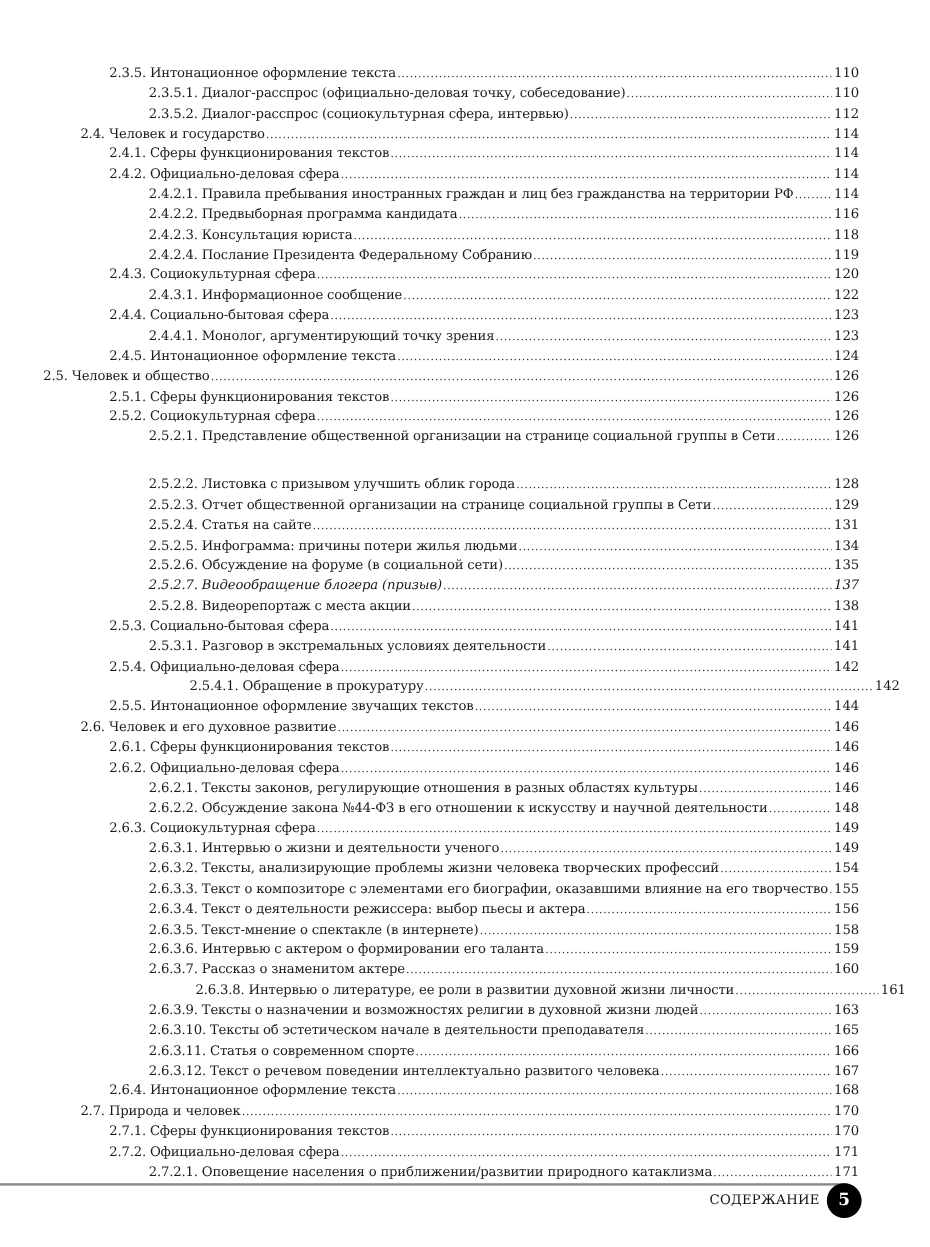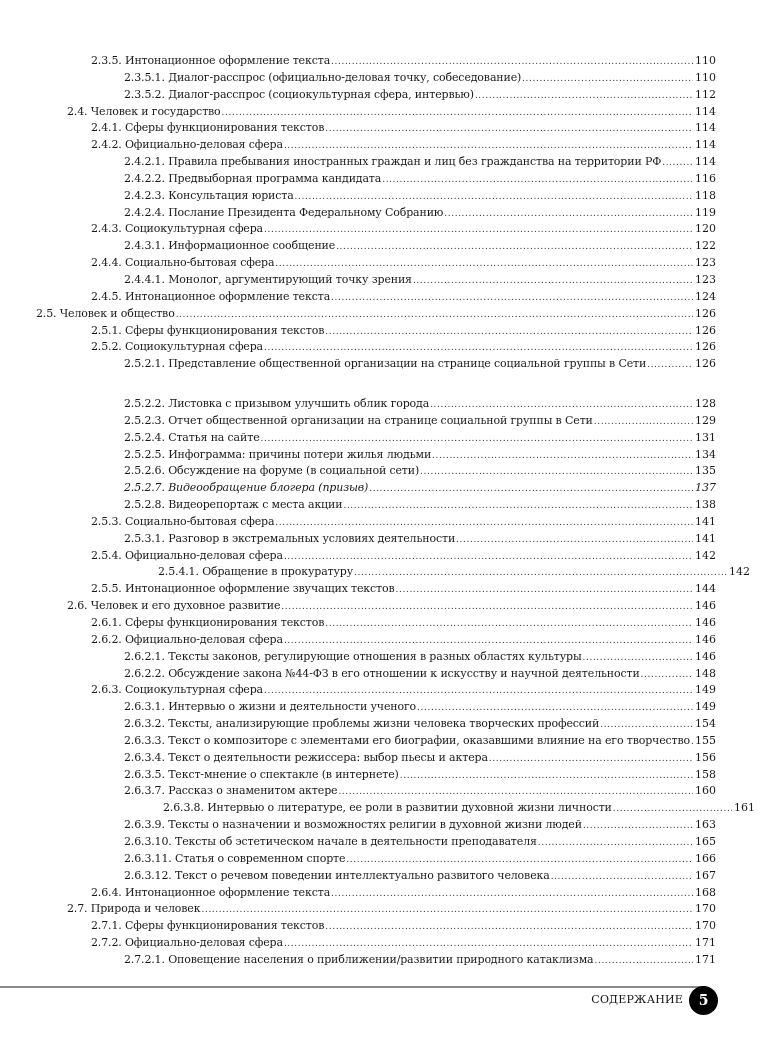--- a/index.html
+++ b/index.html
@@ -229,20 +229,25 @@
       <span class="title"><span>2.6.3.4.</span> <span>Текст о деятельности режиссера: выбор пьесы и актера</span></span>
       <span class="dots"></span>
       <span class="page">156</span>
     </div>
     <div class="row l3" style="--indent: 124px; width: 716px; box-sizing: border-box;">
       <span class="title"><span>2.6.3.5.</span> <span>Текст-мнение о спектакле (в интернете)</span></span>
       <span class="dots"></span>
       <span class="page">158</span>
     </div>
     <div class="row l3" style="--indent: 124px; width: 716px; box-sizing: border-box;">
+      <span class="title"><span>2.6.3.6.</span> <span>Интервью с актером о формировании его таланта</span></span>
+      <span class="dots"></span>
+      <span class="page">159</span>
+    </div>
+    <div class="row l3" style="--indent: 124px; width: 716px; box-sizing: border-box;">
       <span class="title"><span>2.6.3.7.</span> <span>Рассказ о знаменитом актере</span></span>
       <span class="dots"></span>
       <span class="page">160</span>
     </div>
     <div class="row l3" style="--indent: 124px; width: 716px; box-sizing: border-box; margin-left: 39px;">
       <span class="title"><span>2.6.3.8.</span> <span>Интервью о литературе, ее роли в развитии духовной жизни личности</span></span>
       <span class="dots"></span>
       <span class="page">161</span>
     </div>
     <div class="row l3" style="--indent: 124px; width: 716px; box-sizing: border-box;">

